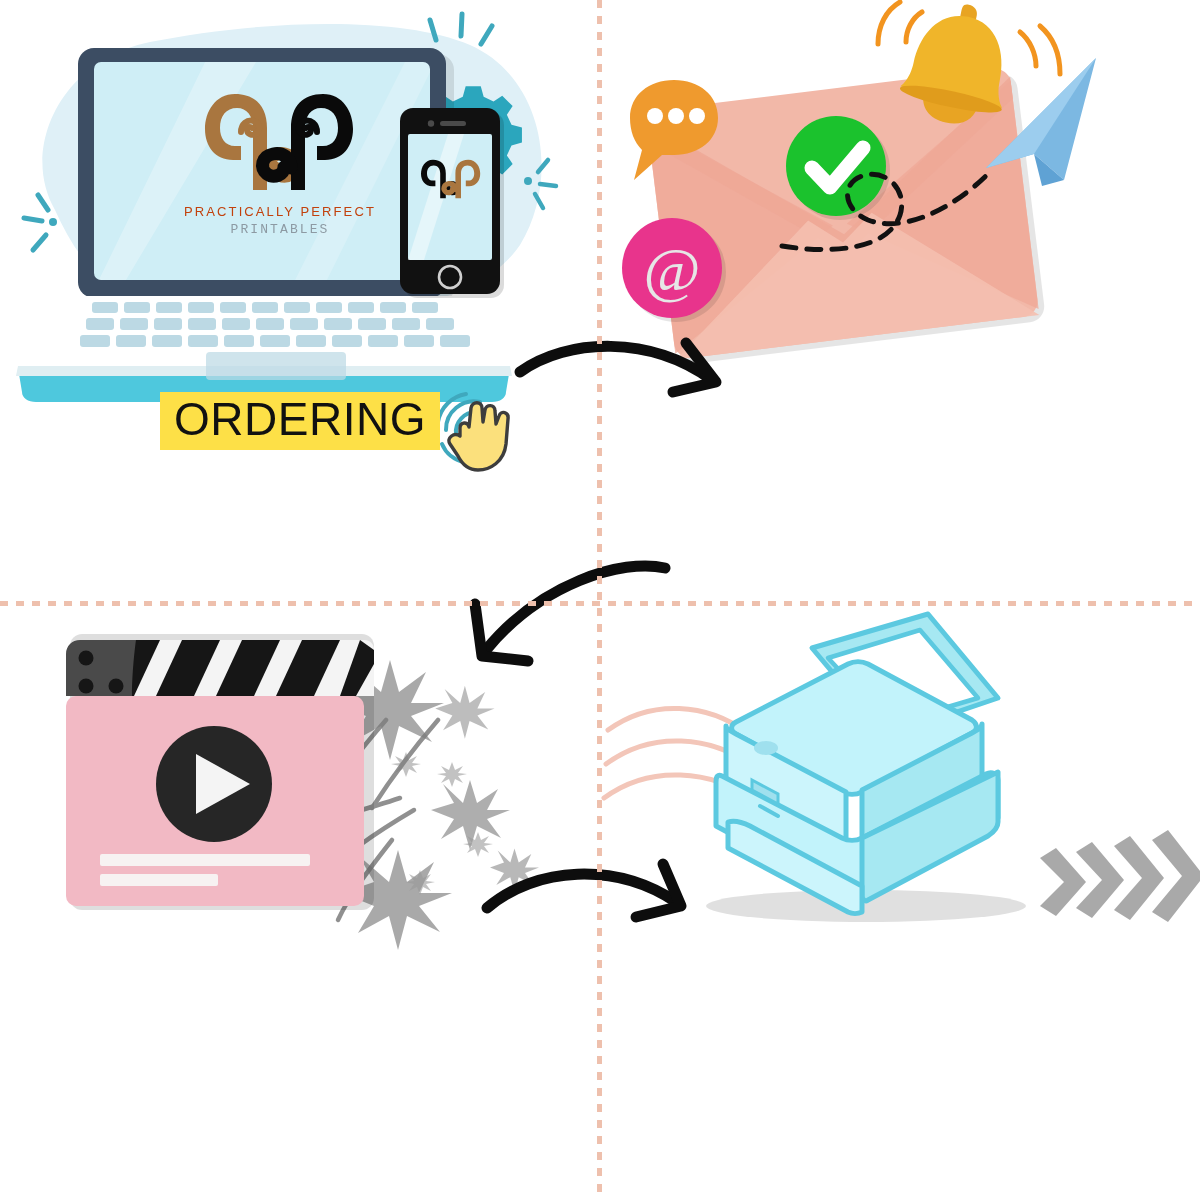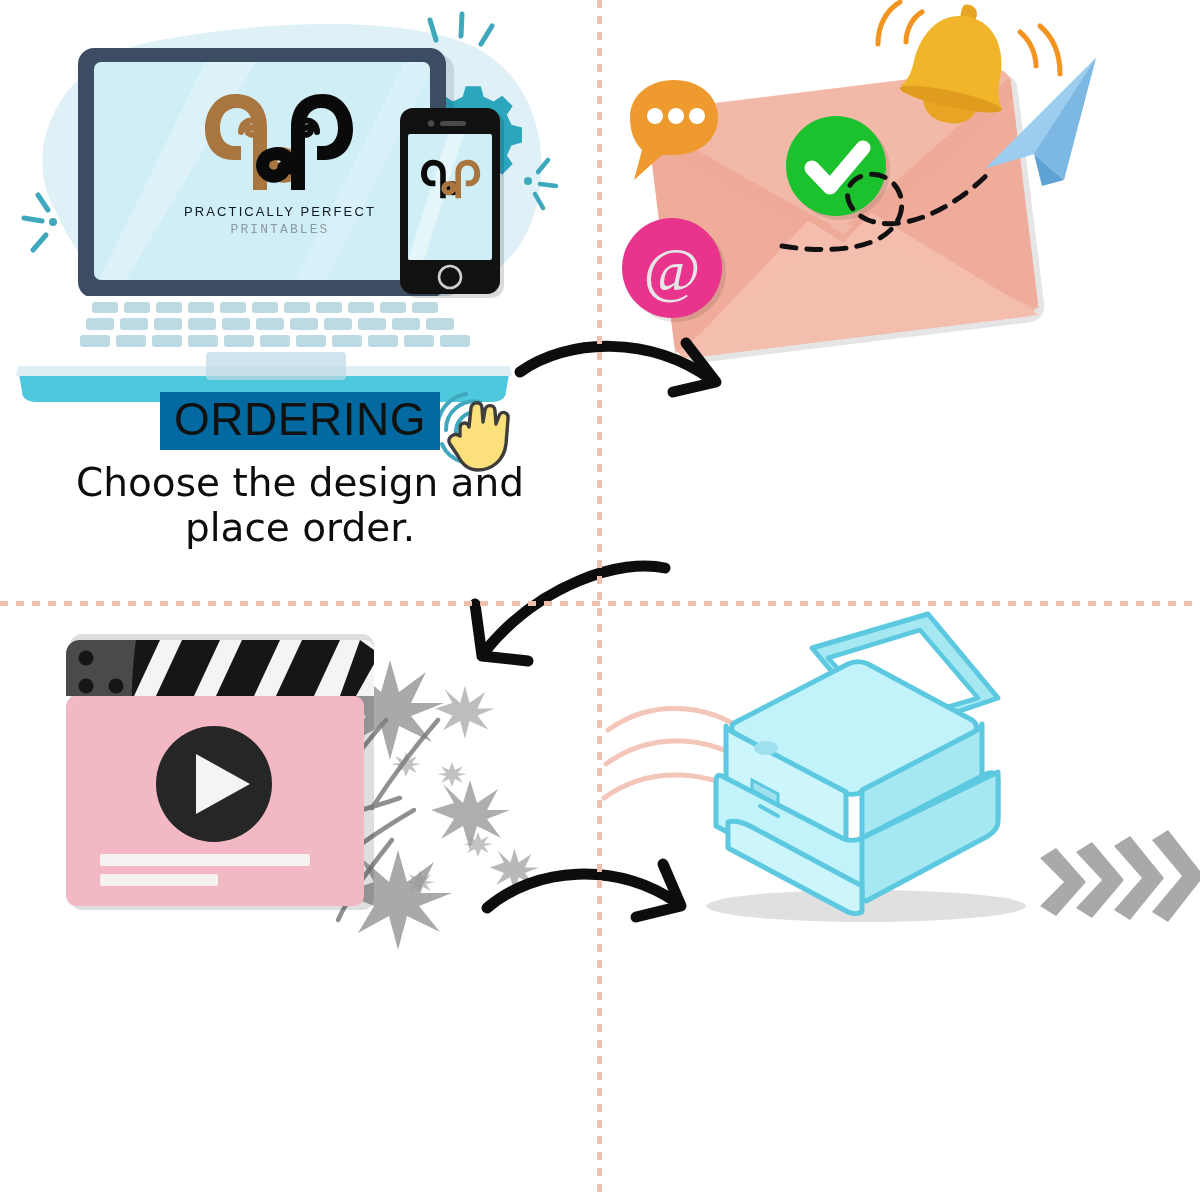--- a/index.html
+++ b/index.html
@@ -27,21 +27,21 @@
   .q1{left:0;top:0;}
   .q2{left:600px;top:0;}
   .q3{left:0;top:600px;}
   .q4{left:600px;top:600px;}
 
   .art{position:absolute;inset:0;}
 
   
   .caption{position:absolute;left:0;width:600px;text-align:center;}
   .hdr{
-    display:inline-block;background:#0369a1;
+    display:inline-block;background:#fde047;
     font-size:46px;color:#111;letter-spacing:0.5px;line-height:1.12;
     padding:2px 14px 4px 14px;white-space:nowrap;
   }
   .body-txt{
     font-family:"DejaVu Sans", sans-serif;
     font-size:39px;color:#0d0d0d;line-height:1.16;
     margin:6px auto 0 auto;width:580px;
   }
   .c1{top:392px;}
   .c1 .body-txt{width:560px;margin-top:10px;}
@@ -156,21 +156,21 @@
             <path d="M46 60 C46 52 52 47 59 49 C65 51 66 59 61 62 C57 64 52 62 52 58 C52 55 55 54 57 56" fill="none" stroke="#a9763f" stroke-width="6" stroke-linecap="round"></path>
             <path d="M72 96 C72 86 80 80 90 82 C101 84 104 96 96 102 C89 107 79 103 79 95" fill="none" stroke="#a9763f" stroke-width="13" stroke-linecap="round"></path>
           </g>
 
           <g fill="#0a0a0a">
             <path d="M128 22 C148 22 158 40 158 57 C158 74 148 88 130 88 L122 88 L122 74 L128 74 C138 74 143 66 143 56 C143 44 137 36 126 36 C116 36 110 44 110 56 L110 118 L96 118 L96 56 C96 34 108 22 128 22 Z"></path>
             <path d="M122 60 C122 52 116 47 109 49 C103 51 102 59 107 62 C111 64 116 62 116 58 C116 55 113 54 111 56" fill="none" stroke="#0a0a0a" stroke-width="6" stroke-linecap="round"></path>
             <path d="M96 96 C96 86 88 80 78 82 C67 84 64 96 72 102 C79 107 89 103 89 95" fill="none" stroke="#0a0a0a" stroke-width="13" stroke-linecap="round"></path>
           </g>
         </svg>
-        <div style="font-size:13px;letter-spacing:2.1px;color:#0f172a;margin-top:2px;font-family:'Liberation Sans',sans-serif;">PRACTICALLY PERFECT</div>
+        <div style="font-size:13px;letter-spacing:2.1px;color:#c2410c;margin-top:2px;font-family:'Liberation Sans',sans-serif;">PRACTICALLY PERFECT</div>
         <div style="font-size:13px;letter-spacing:2.1px;color:#8d9aa3;margin-top:3px;font-family:Liberation Mono, monospace;">PRINTABLES</div>
       </div>
 
       <svg class="abs" style="left:400px;top:108px;" width="110" height="195" viewBox="0 0 110 195">
         <rect x="4" y="4" width="100" height="186" rx="13" fill="#000" opacity="0.14"></rect>
         <rect x="0" y="0" width="100" height="186" rx="13" fill="#111111"></rect>
         <rect x="8" y="26" width="84" height="126" rx="2" fill="#cfeef6"></rect>
         <polygon points="8,152 48,26 64,26 24,152" fill="#ffffff" opacity="0.45"></polygon>
         <rect x="40" y="13" width="26" height="5" rx="2.5" fill="#4a4a4a"></rect>
         <circle cx="31" cy="15.5" r="3.2" fill="#4a4a4a"></circle>
@@ -196,21 +196,20 @@
         <path d="M18 62 A30 30 0 0 0 40 80"></path>
         <path d="M52 30 A20 20 0 0 0 32 52"></path>
       </g>
       <g>
         <path d="M36 54 L36 46 C36 40 44 39 45 45 L47 26 C48 19 58 19 58 26 L59 40 L61 28 C62 22 71 22 71 29 L72 42 L75 34 C77 28 85 30 84 37 L82 62 C80 80 66 88 54 88 C44 88 38 82 34 74 L26 62 C22 56 30 50 36 54 Z" fill="#fbe07c" stroke="#3d3d3d" stroke-width="3.4" stroke-linejoin="round"></path>
       </g>
     </svg>
 
     <div class="caption c1">
       <span class="hdr">ORDERING</span>
-      <div class="body-txt">Choose the design and place order.</div>
     </div>
   </div>
 
   <div class="quad q2">
     <div class="art">
       <svg width="600" height="400" viewBox="0 0 600 400">
 
         <g transform="rotate(-7 260 200)">
           <rect x="64" y="92" width="366" height="250" rx="16" fill="#000" opacity="0.10"></rect>
           <rect x="58" y="86" width="366" height="250" rx="16" fill="#f2b8a8"></rect>

